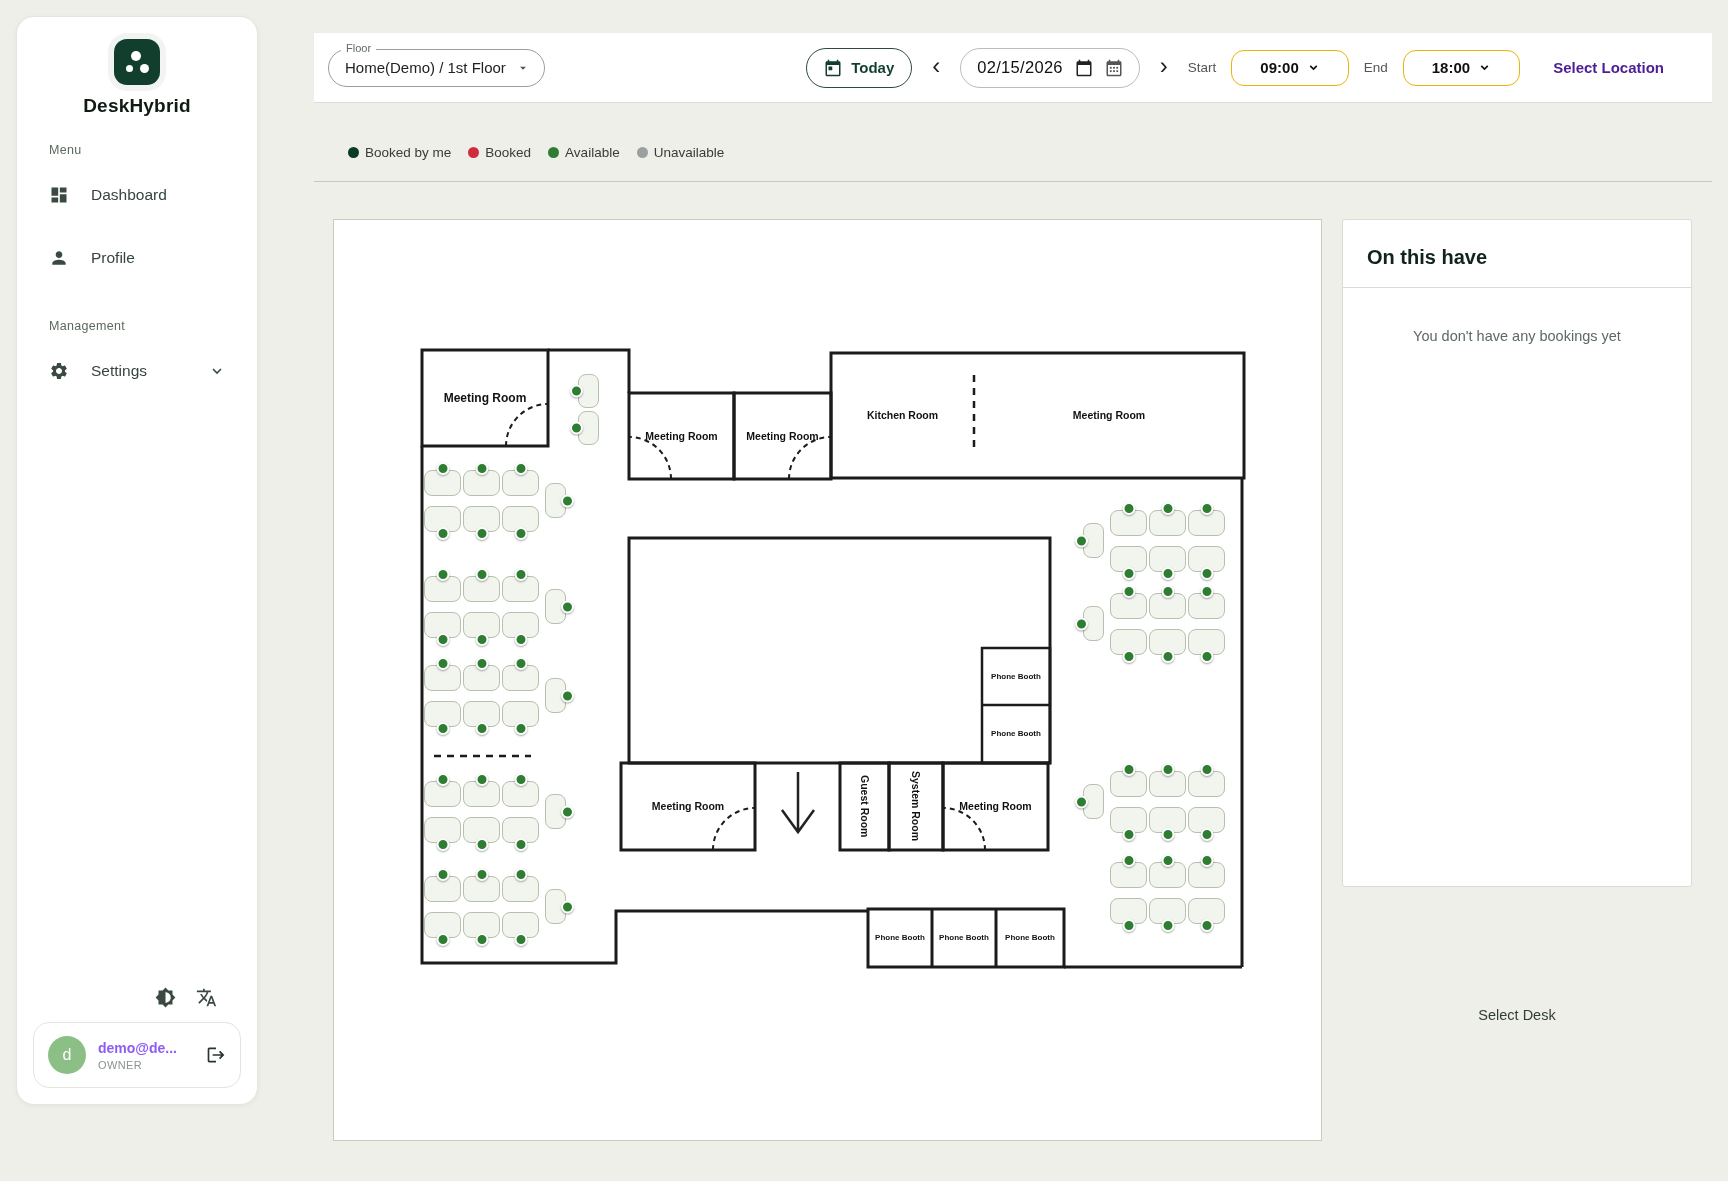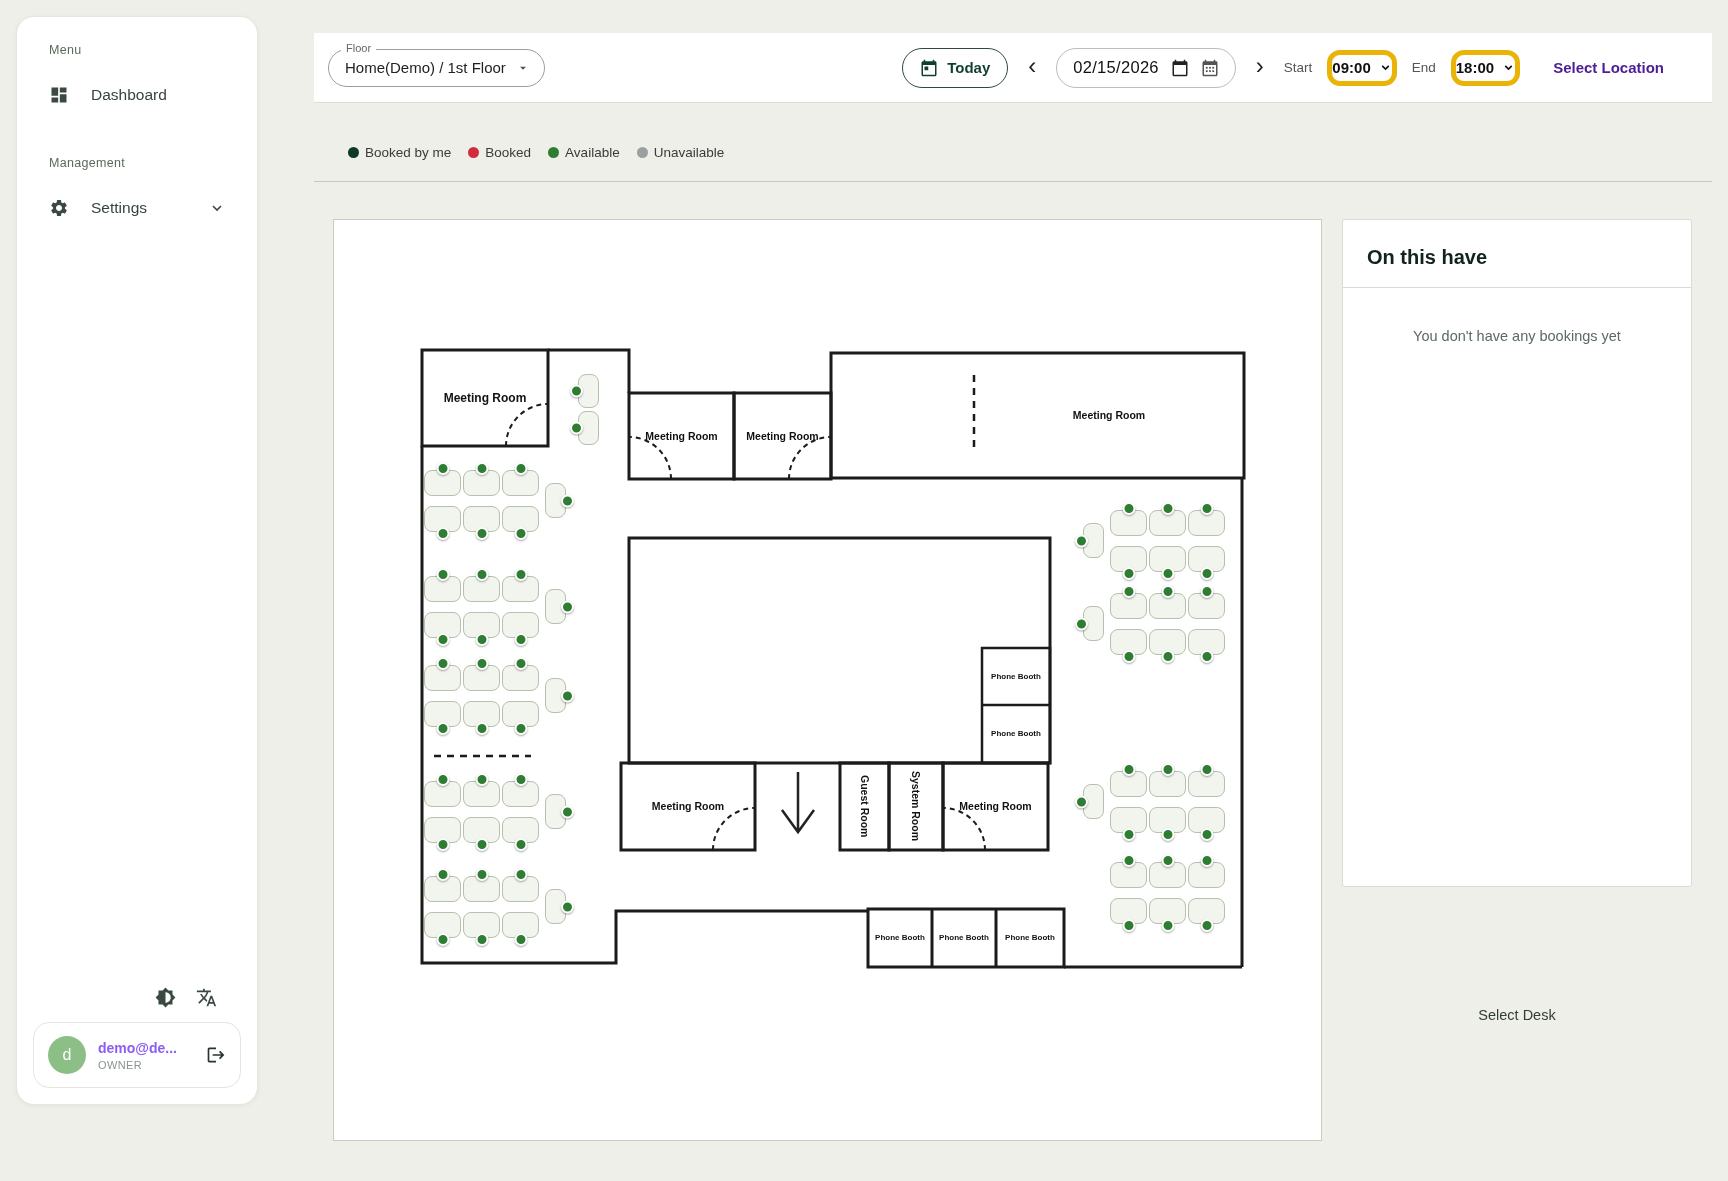--- a/index.html
+++ b/index.html
@@ -77,22 +77,22 @@
     font-family:inherit;
   }
   .nav-chevron { font-size:24px; color:#1f1f1f; width:18px; text-align:center; cursor:pointer; line-height:1; padding-bottom:4px;}
   .date-pill {
     height:40px; border:1px solid #b9beb6; border-radius:20px;
     display:flex; align-items:center; gap:12px; padding:0 16px;
     font-size:16.5px; color:#101010; cursor:pointer; letter-spacing:.3px;
   }
   .time-label { font-size:13.5px; color:#555; }
   .time-select {
-    height:36px; border:5px solid #eab308; border-radius:13px;
-    display:flex; align-items:center; gap:8px; padding:0 0;
+    height:36px; border:1px solid #eab308; border-radius:13px;
+    display:flex; align-items:center; gap:8px; padding:0 28px;
     font-size:15px; font-weight:700; color:#101010; cursor:pointer;
   }
   .select-location { margin-left:18px; font-size:15px; font-weight:700; color:#4c1d95; cursor:pointer; }
   
   .legend { position:absolute; left:348px; top:145px; display:flex; gap:17px; align-items:center; }
   .legend-item { display:flex; align-items:center; gap:6px; font-size:13.5px; color:#3b3b3b; }
   .legend-dot { width:11px; height:11px; border-radius:50%; display:inline-block; }
   .content-divider { position:absolute; left:314px; top:181px; width:1398px; border-top:1px solid #c7c7c7; }
   
   .plan-card {
@@ -123,27 +123,41 @@
     background:#fff; border:1px solid #d9dcd3; border-radius:3px;
   }
   .floor-panel h2 { padding:26px 24px 18px 24px; font-size:20px; font-weight:700; color:#10241b; border-bottom:1px solid #dadada; }
   .empty-msg { margin-top:40px; text-align:center; color:#5d6963; font-size:14.5px; }
   .select-desk { position:absolute; left:1342px; top:1007px; width:350px; text-align:center; font-size:14.5px; font-weight:500; color:#333d36; }
 </style>
 </head>
 <body>
 
 <aside class="sidebar">
+  <div class="logo-wrap">
+    <div class="logo">
+        <i class="d1"></i>
+        <i class="d2"></i>
+        <i class="d3"></i>
+      </div>
+    <div class="app-title">DeskHybrid</div>
+  </div>
   <div class="section-label">Menu</div>
 
   <div class="nav-item">
     <svg width="20" height="20" viewBox="0 0 24 24" fill="#3b4a41">
         <path d="M3 13h8V3H3v10zm0 8h8v-6H3v6zm10 0h8V11h-8v10zm0-18v6h8V3h-8z"></path>
       </svg>
     <span>Dashboard</span>
+  </div>
+  <div class="nav-item">
+    <svg width="20" height="20" viewBox="0 0 24 24" fill="#3b4a41">
+        <path d="M12 12c2.21 0 4-1.79 4-4s-1.79-4-4-4-4 1.79-4 4 1.79 4 4 4zm0 2c-2.67 0-8 1.34-8 4v2h16v-2c0-2.66-5.33-4-8-4z"></path>
+      </svg>
+    <span>Profile</span>
   </div>
 
   <div class="section-label" style="margin-top:30px">Management</div>
   <div class="nav-item">
     <svg width="20" height="20" viewBox="0 0 24 24" fill="#3b4a41">
         <path d="M19.14 12.94c.04-.3.06-.61.06-.94 0-.32-.02-.64-.07-.94l2.03-1.58c.18-.14.23-.41.12-.61l-1.92-3.32c-.12-.22-.37-.29-.59-.22l-2.39.96c-.5-.38-1.03-.7-1.62-.94l-.36-2.54c-.04-.24-.24-.41-.48-.41h-3.84c-.24 0-.43.17-.47.41l-.36 2.54c-.59.24-1.13.57-1.62.94l-2.39-.96c-.22-.08-.47 0-.59.22L2.74 8.87c-.12.21-.08.47.12.61l2.03 1.58c-.05.3-.09.63-.09.94s.02.64.07.94l-2.03 1.58c-.18.14-.23.41-.12.61l1.92 3.32c.12.22.37.29.59.22l2.39-.96c.5.38 1.03.7 1.62.94l.36 2.54c.05.24.24.41.48.41h3.84c.24 0 .44-.17.47-.41l.36-2.54c.59-.24 1.13-.56 1.62-.94l2.39.96c.22.08.47 0 .59-.22l1.92-3.32c.12-.22.07-.47-.12-.61l-2.01-1.58zM12 15.6c-1.98 0-3.6-1.62-3.6-3.6s1.62-3.6 3.6-3.6 3.6 1.62 3.6 3.6-1.62 3.6-3.6 3.6z"></path>
       </svg>
     <span>Settings</span>
     <svg class="chev" width="16" height="16" viewBox="0 0 24 24" fill="none" stroke="#3b4a41" stroke-width="2.4">
         <polyline points="6 9 12 15 18 9"></polyline>
@@ -475,20 +489,23 @@
   <div class="plan-layer">
       <div class="room-label" style="left: 88px; top: 130px; width: 126px; height: 96px; font-size: 12px;">
         <span>Meeting Room</span>
       </div>
       <div class="room-label" style="left: 295px; top: 173px; width: 105px; height: 86px; font-size: 10.5px;">
         <span>Meeting Room</span>
       </div>
       <div class="room-label" style="left: 400px; top: 173px; width: 97px; height: 86px; font-size: 10.5px;">
         <span>Meeting Room</span>
       </div>
+      <div class="room-label" style="left: 497px; top: 133px; width: 143px; height: 125px; font-size: 10.5px;">
+        <span>Kitchen Room</span>
+      </div>
       <div class="room-label" style="left: 640px; top: 133px; width: 270px; height: 125px; font-size: 10.5px;">
         <span>Meeting Room</span>
       </div>
       <div class="room-label" style="left: 287px; top: 543px; width: 134px; height: 87px; font-size: 10.5px;">
         <span>Meeting Room</span>
       </div>
       <div class="room-label vert" style="left: 506px; top: 543px; width: 49px; height: 87px; font-size: 10.5px;">
         <span>Guest Room</span>
       </div>
       <div class="room-label vert" style="left: 555px; top: 543px; width: 54px; height: 87px; font-size: 10.5px;">

